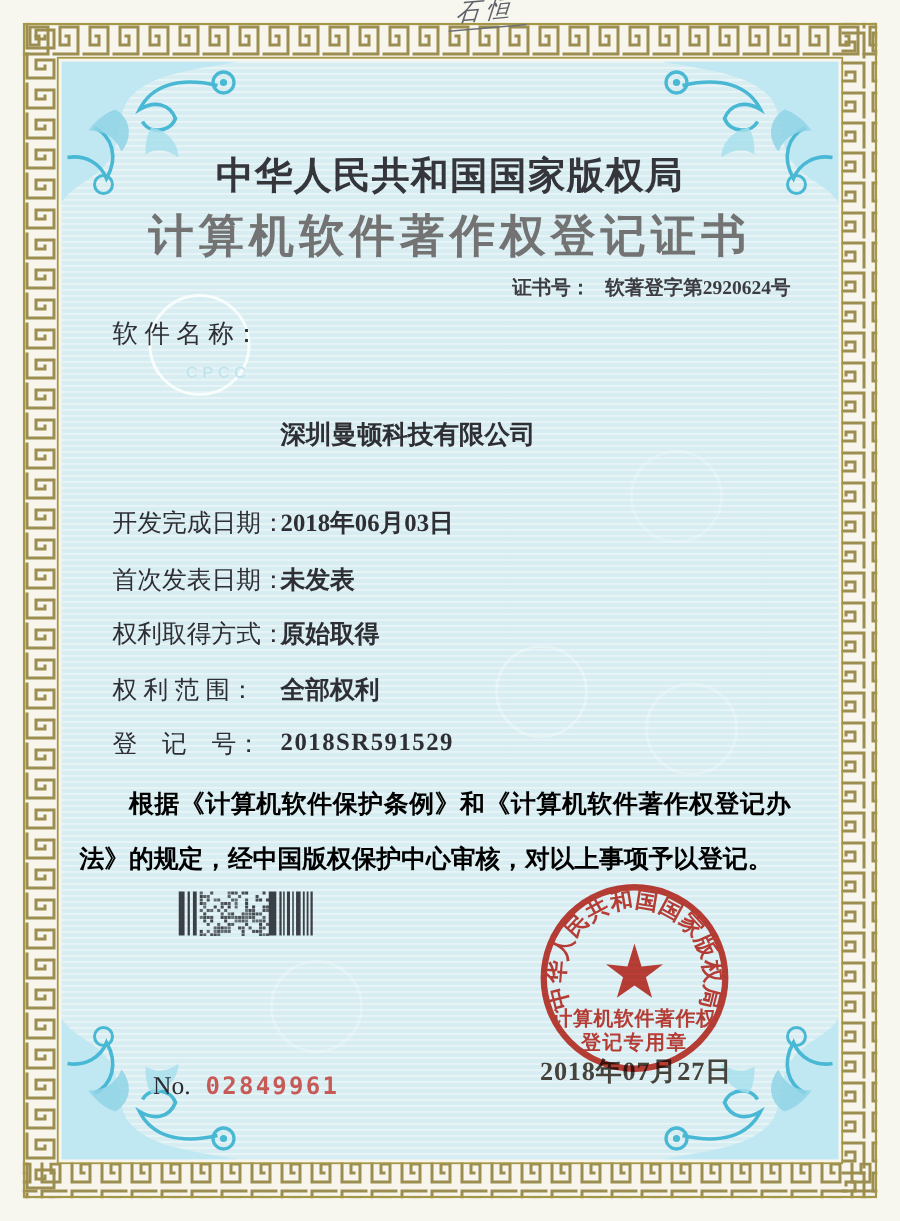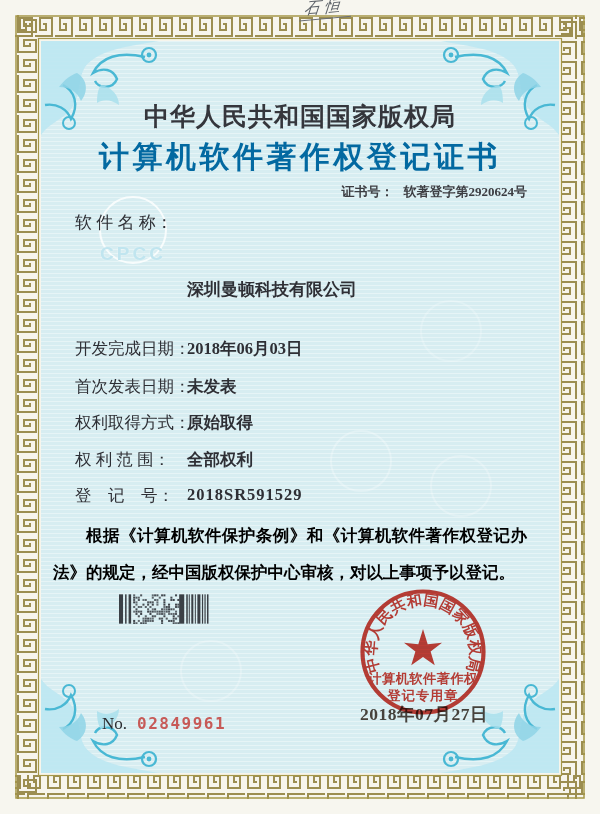--- a/index.html
+++ b/index.html
@@ -14,39 +14,39 @@
       repeating-linear-gradient(180deg, rgba(255,255,255,.38) 0px, rgba(255,255,255,.38) 1px, rgba(0,0,0,0) 1px, rgba(0,0,0,0) 4px),
       #d7edf1;}
   .flourish{position:absolute;width:132px;height:102px;z-index:3;pointer-events:none;}
   .fl-tl{left:41px;top:41px;}
   .fl-tr{right:41px;top:41px;transform:scaleX(-1);}
   .fl-bl{left:41px;bottom:41px;transform:scaleY(-1);}
   .fl-br{right:41px;bottom:41px;transform:scale(-1,-1);}
 
   .wm-circle{position:absolute;border:2px solid rgba(255,255,255,.55);border-radius:50%;z-index:3;}
   .wm-cpcc-ring{left:99px;top:196px;width:64px;height:64px;border-color:rgba(255,255,255,.8);}
-  .wm-cpcc-text{position:absolute;left:99px;top:243px;width:68px;text-align:center;z-index:3;
-    color:rgba(190,228,238,.95);font-weight:bold;font-size:19px;letter-spacing:3px;
+  .wm-cpcc-text{position:absolute;left:99px;top:243px;width:68px;text-align:right;z-index:3;
+    color:rgba(190,228,238,.95);font-weight:bold;font-size:11px;letter-spacing:3px;
     font-family:"Liberation Sans",sans-serif;text-shadow:0 0 2px rgba(255,255,255,.6);}
   .wm-a{left:330px;top:430px;width:58px;height:58px;opacity:.5;}
   .wm-b{left:430px;top:455px;width:58px;height:58px;opacity:.45;}
   .wm-c{left:180px;top:640px;width:58px;height:58px;opacity:.45;}
   .wm-d{left:420px;top:300px;width:58px;height:58px;opacity:.4;}
 
   
   .handwriting{position:absolute;left:300px;top:-3px;z-index:10;
     color:#5d6268;font-size:16px;font-style:italic;transform:rotate(-5deg) skewX(-10deg);
     border-bottom:1.5px solid #6a6f76;padding:0 8px 0 4px;letter-spacing:4px;}
 
   
   .content{position:absolute;inset:0;z-index:4;color:#33343a;}
   .authority{position:absolute;left:0;right:0;top:100px;text-align:center;
     font-size:25px;font-weight:bold;letter-spacing:1px;color:#35363c;}
   .cert-title{position:absolute;left:0;right:0;top:137px;text-align:center;
-    font-size:30px;font-weight:bold;letter-spacing:3.5px;color:#0369a1;}
+    font-size:30px;font-weight:bold;letter-spacing:3.5px;color:#737373;}
   .cert-no{position:absolute;right:73px;top:183px;font-size:13px;color:#3c3d42;font-weight:600;}
   .cert-no .val{margin-left:10px;}
 
   .f-label{position:absolute;left:75px;font-size:16.5px;font-weight:normal;color:#2e2f35;white-space:pre;}
   .f-value{position:absolute;left:187px;font-size:16.5px;font-weight:bold;color:#2e2f35;}
   .name-block{position:absolute;left:187px;top:206px;width:356px;
     font-size:12.5px;font-weight:bold;line-height:17px;color:#2e2f35;word-break:break-all;}
   .statement{position:absolute;left:53px;top:517px;width:474px;margin:0;
     font-size:16.5px;font-weight:600;line-height:37px;color:#000000;
     text-indent:2em;text-align:justify;}

